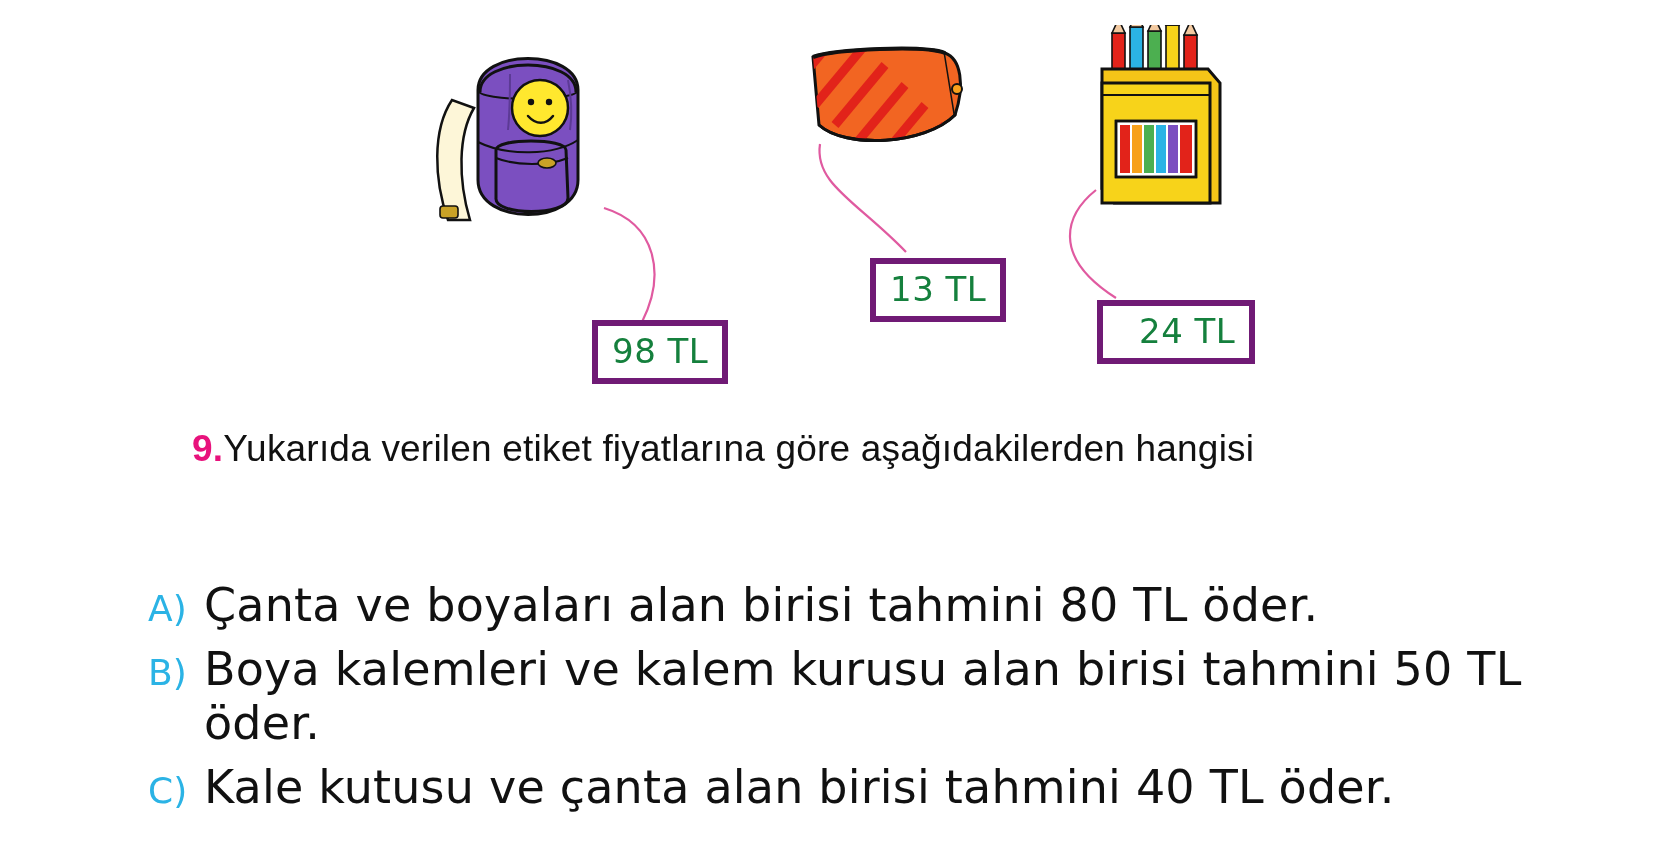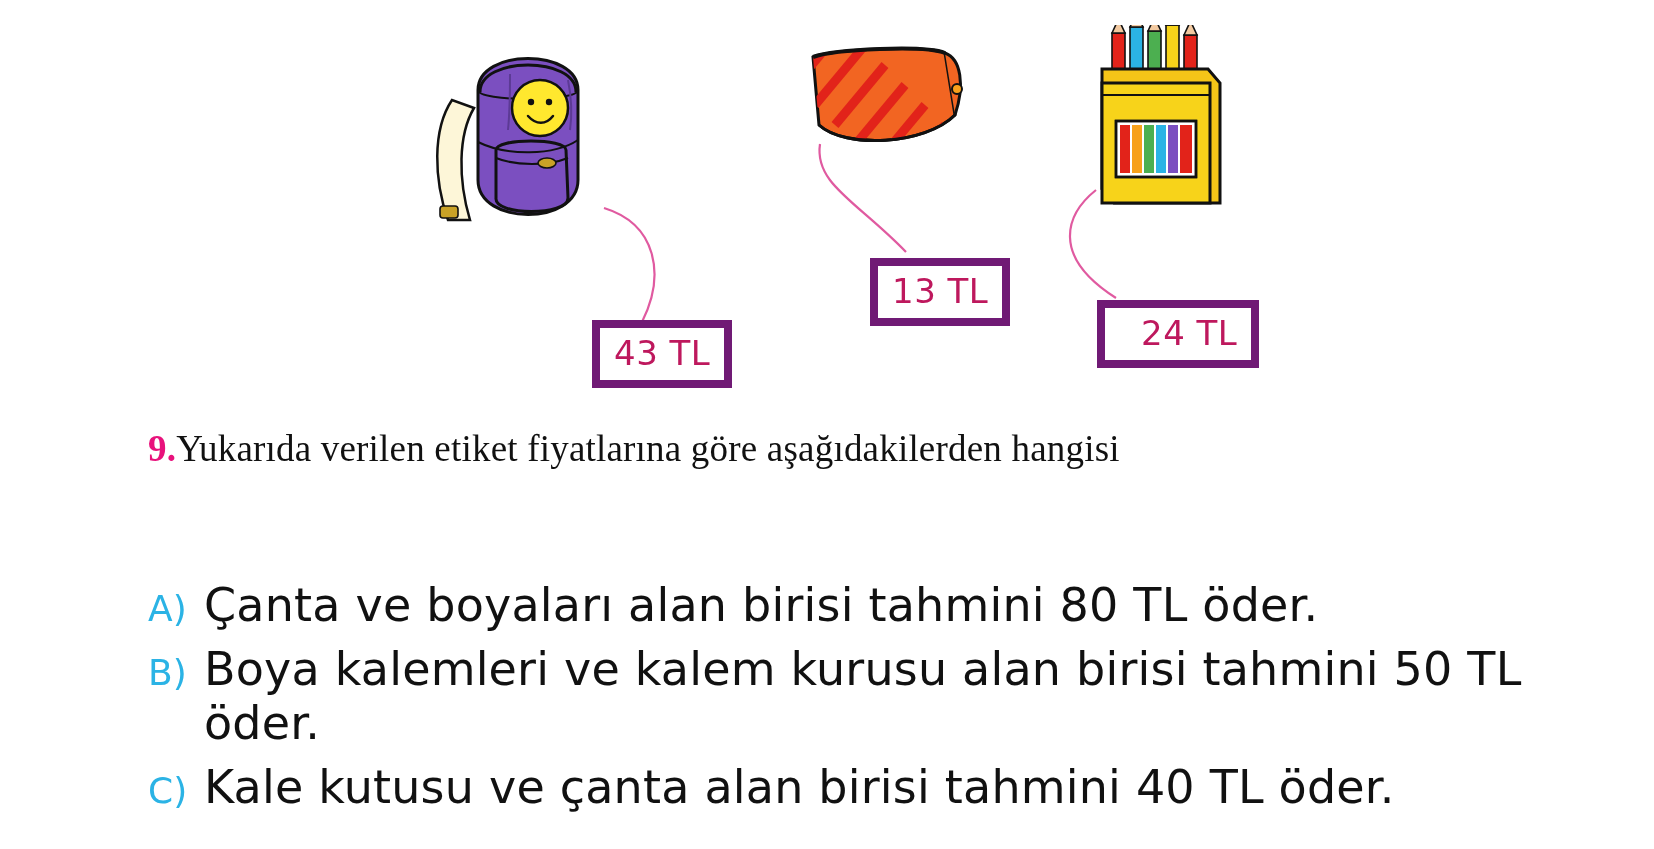--- a/index.html
+++ b/index.html
@@ -39,23 +39,23 @@
 
   
   .pencilcase { left: 805px; top: 45px; width: 175px; height: 120px; }
 
   
   .crayonbox { left: 1090px; top: 25px; width: 140px; height: 190px; }
 
   
   .price-tag {
     position: absolute;
-    border: 8px solid #701a75;
+    border: 6px solid #701a75;
     background: #ffffff;
-    color: #be185d;
+    color: #15803d;
     font-family: "DejaVu Sans", sans-serif;
     font-size: 34px;
     line-height: 1;
     padding: 8px 14px 10px 14px;
     white-space: nowrap;
     letter-spacing: 0.5px;
   }
   .tag-backpack { left: 592px; top: 320px; }
   .tag-pencilcase { left: 870px; top: 258px; }
   .tag-crayonbox { left: 1097px; top: 300px; padding-left: 36px; }
@@ -69,22 +69,23 @@
   .question-block {
     position: absolute;
     left: 148px;
     top: 420px;
     width: 1400px;
   }
   .question-line {
     font-size: 37px;
     color: #111111;
     line-height: 1.55;
-    font-family: Liberation Serif, serif;
+    font-family: Liberation Sans, sans-serif;
     letter-spacing: 0.2px;
+    margin-left: 44px;
   }
   .q-number {
     color: #e8127c;
     font-weight: bold;
   }
 
   .options {
     position: absolute;
     left: 148px;
     top: 578px;
@@ -217,21 +218,21 @@
     <svg class="connector" style="left:560px; top:190px;" width="160" height="150" viewBox="0 0 160 150" xmlns="http://www.w3.org/2000/svg">
       <path d="M44 18 C96 34, 106 84, 82 132" fill="none" stroke="#e05aa0" stroke-width="2.2"></path>
     </svg>
     <svg class="connector" style="left:810px; top:140px;" width="130" height="130" viewBox="0 0 130 130" xmlns="http://www.w3.org/2000/svg">
       <path d="M10 4 C4 44, 48 62, 96 112" fill="none" stroke="#e05aa0" stroke-width="2.2"></path>
     </svg>
     <svg class="connector" style="left:1040px; top:180px;" width="120" height="130" viewBox="0 0 120 130" xmlns="http://www.w3.org/2000/svg">
       <path d="M56 10 C26 34, 10 76, 76 118" fill="none" stroke="#e05aa0" stroke-width="2.2"></path>
     </svg>
 
-    <div class="price-tag tag-backpack">43 TL</div>
+    <div class="price-tag tag-backpack">98 TL</div>
     <div class="price-tag tag-pencilcase">13 TL</div>
     <div class="price-tag tag-crayonbox">24 TL</div>
 
   </div>
 
   <div class="question-block">
     <div class="question-line">
       <span class="q-number">9.</span><span>Yukarıda verilen etiket fiyatlarına göre aşağıdakilerden hangisi</span>
     </div>
   </div>

